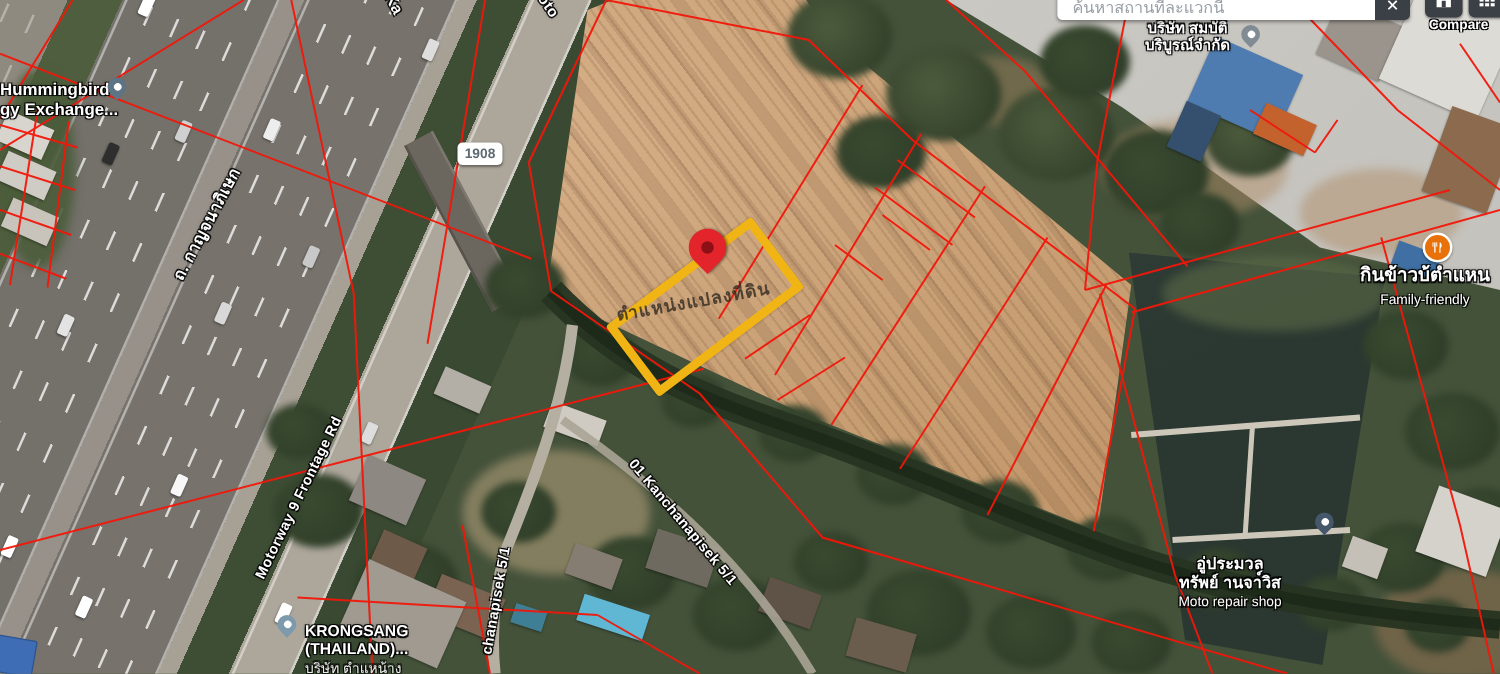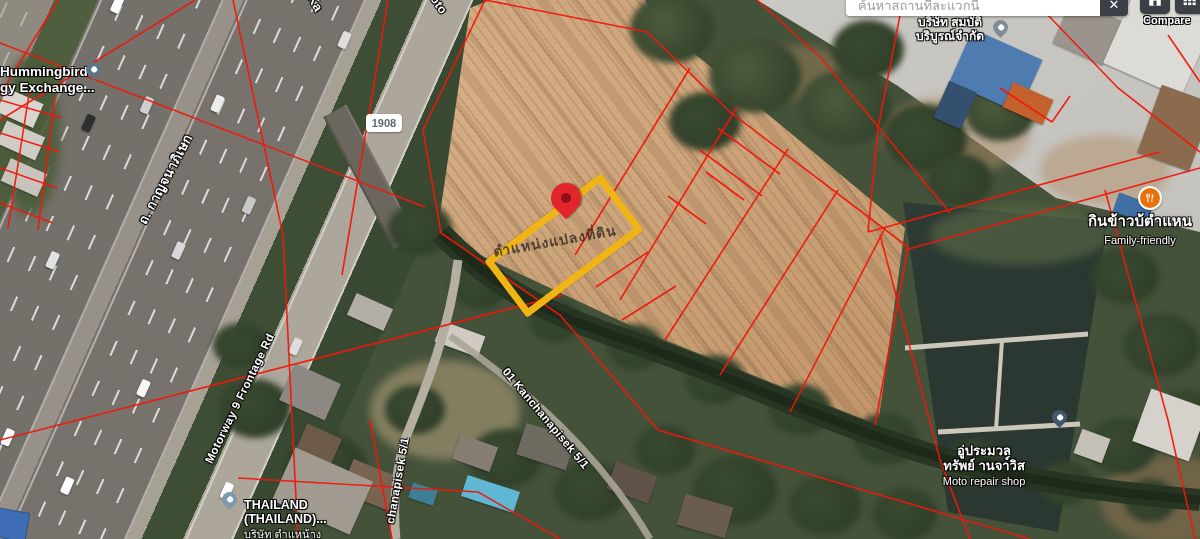--- a/index.html
+++ b/index.html
@@ -281,21 +281,21 @@
 
   <div class="gpin minipin" style="left:1052px;top:410px;background:#45586b;"></div>
   <div class="maplabel" style="left:938px;top:404px;width:92px;text-align:center;font-size:13px;margin-top:40px;">
     <span>อู่ประมวล</span><br>
     <span>ทรัพย์ านจา์วิส</span><br>
     <span style="font-size:11px;font-weight:400;">Moto repair shop</span>
   </div>
 
   <div class="gpin minipin" style="left:222px;top:492px;background:#7d99ac;"></div>
   <div class="maplabel" style="left:244px;top:498px;font-size:12.5px;">
-    <span>THAILAND</span><br>
+    <span>KRONGSANG</span><br>
     <span>(THAILAND)...</span><br>
     <span style="font-size:11px;font-weight:400;opacity:.9;">บริษัท ตำแหน้าง</span>
   </div>
 
   <div id="blue-sign"></div>
 
   <div id="searchbar">
     <input id="search-input" type="text" placeholder="ค้นหาสถานที่ละแวกนี้" style="">
     <button id="close-button">✕</button>
   </div>

